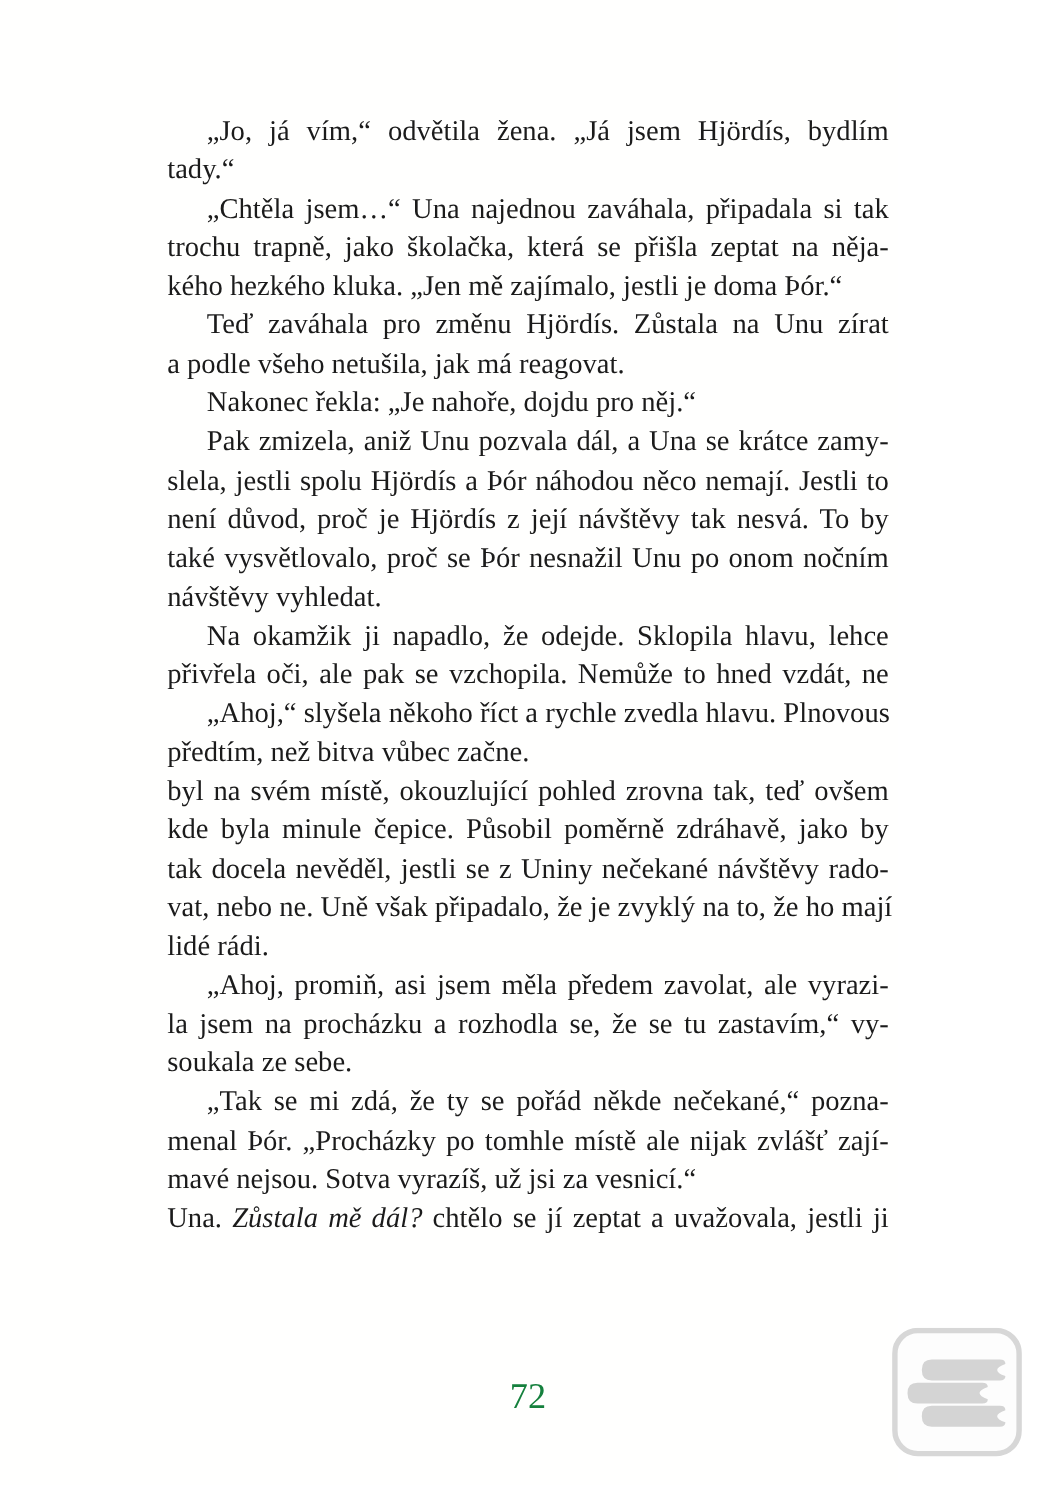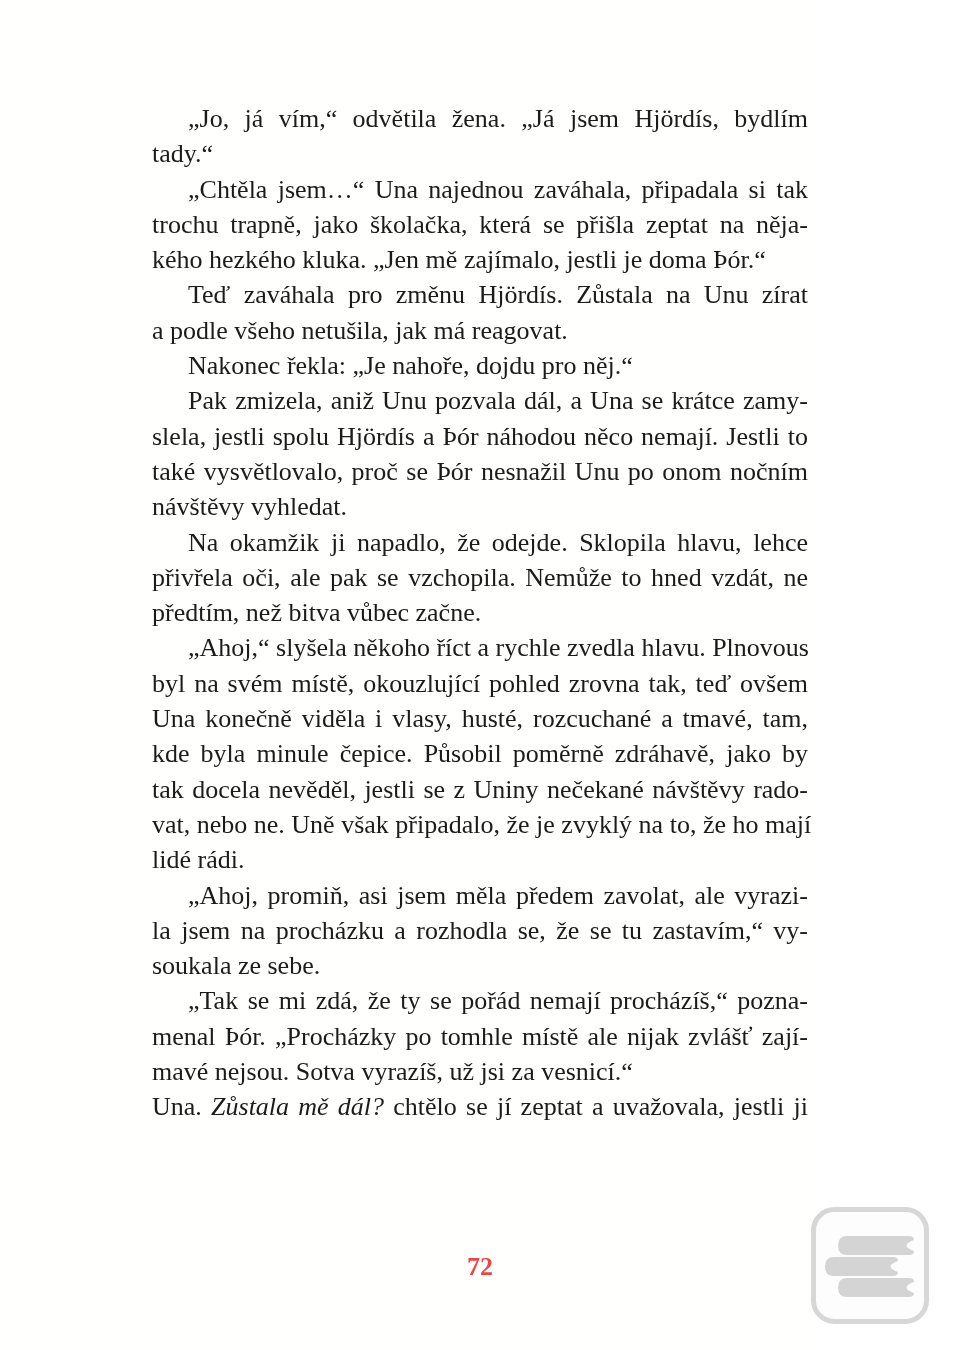--- a/index.html
+++ b/index.html
@@ -27,23 +27,23 @@
     text-align: justify;
     text-align-last: justify;
   }
   .line.end { text-align-last: left; }
   .line.indent { text-indent: 36px; }
   .line em { font-style: italic; }
   .page-number {
     position: absolute;
     left: 152px; top: 1252px; width: 656px;
     text-align: center;
-    font-size: 26px;
-    font-weight: bold;
-    color: #ef4444;
+    font-size: 33px;
+    font-weight: normal;
+    color: #15803d;
   }
   .watermark {
     position: absolute;
     left: 811px; top: 1207px;
     width: 118px; height: 117px;
   }
 </style>
 </head>
 <body>
 
@@ -53,36 +53,36 @@
       <div class="line indent"><span>„Jo, já vím,“ odvětila žena. „Já jsem Hjördís, bydlím</span></div>
       <div class="line end"><span>tady.“</span></div>
       <div class="line indent"><span>„Chtěla jsem…“ Una najednou zaváhala, připadala si tak</span></div>
       <div class="line"><span>trochu trapně, jako školačka, která se přišla zeptat na něja-</span></div>
       <div class="line end"><span>kého hezkého kluka. „Jen mě zajímalo, jestli je doma Þór.“</span></div>
       <div class="line indent"><span>Teď zaváhala pro změnu Hjördís. Zůstala na Unu zírat</span></div>
       <div class="line end"><span>a podle všeho netušila, jak má reagovat.</span></div>
       <div class="line indent end"><span>Nakonec řekla: „Je nahoře, dojdu pro něj.“</span></div>
       <div class="line indent"><span>Pak zmizela, aniž Unu pozvala dál, a Una se krátce zamy-</span></div>
       <div class="line"><span>slela, jestli spolu Hjördís a Þór náhodou něco nemají. Jestli to</span></div>
+      <div class="line"><span>není důvod, proč je Hjördís z její návštěvy tak nesvá. To by</span></div>
       <div class="line"><span>také vysvětlovalo, proč se Þór nesnažil Unu po onom nočním</span></div>
       <div class="line end"><span>návštěvy vyhledat.</span></div>
       <div class="line indent"><span>Na okamžik ji napadlo, že odejde. Sklopila hlavu, lehce</span></div>
       <div class="line"><span>přivřela oči, ale pak se vzchopila. Nemůže to hned vzdát, ne</span></div>
+      <div class="line indent"><span>„Ahoj,“ slyšela někoho říct a rychle zvedla hlavu. Plnovous</span></div>
       <div class="line end"><span>předtím, než bitva vůbec začne.</span></div>
-      <div class="line indent"><span>„Ahoj,“ slyšela někoho říct a rychle zvedla hlavu. Plnovous</span></div>
       <div class="line"><span>byl na svém místě, okouzlující pohled zrovna tak, teď ovšem</span></div>
-      <div class="line"><span>Una konečně viděla i vlasy, husté, rozcuchané a tmavé, tam,</span></div>
       <div class="line"><span>kde byla minule čepice. Působil poměrně zdráhavě, jako by</span></div>
       <div class="line"><span>tak docela nevěděl, jestli se z Uniny nečekané návštěvy rado-</span></div>
       <div class="line"><span>vat, nebo ne. Uně však připadalo, že je zvyklý na to, že ho mají</span></div>
       <div class="line end"><span>lidé rádi.</span></div>
       <div class="line indent"><span>„Ahoj, promiň, asi jsem měla předem zavolat, ale vyrazi-</span></div>
       <div class="line"><span>la jsem na procházku a rozhodla se, že se tu zastavím,“ vy-</span></div>
       <div class="line end"><span>soukala ze sebe.</span></div>
-      <div class="line indent"><span>„Tak se mi zdá, že ty se pořád nemají procházíš,“ pozna-</span></div>
+      <div class="line indent"><span>„Tak se mi zdá, že ty se pořád někde nečekané,“ pozna-</span></div>
       <div class="line"><span>menal Þór. „Procházky po tomhle místě ale nijak zvlášť zají-</span></div>
       <div class="line end"><span>mavé nejsou. Sotva vyrazíš, už jsi za vesnicí.“</span></div>
       <div class="line"><span>Una. </span><em>Zůstala mě dál?</em><span> chtělo se jí zeptat a uvažovala, jestli ji</span></div>
     </div>
 
   <div class="page-number">72</div>
 
   <div class="watermark">
     <svg width="118" height="117" viewBox="0 0 118 117" xmlns="http://www.w3.org/2000/svg">
       <rect x="2.5" y="2.5" width="113" height="112" rx="21" fill="#fdfdfd" stroke="#d7d7d7" stroke-width="5"></rect>

